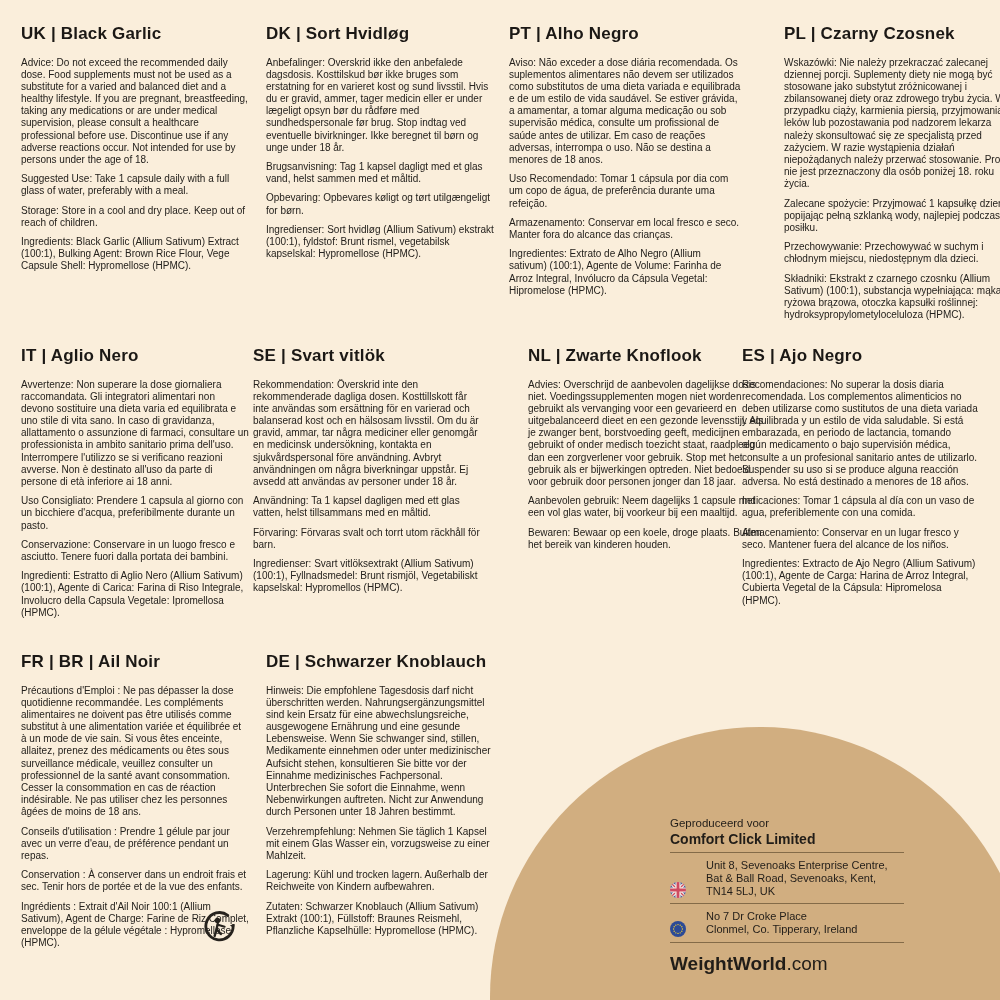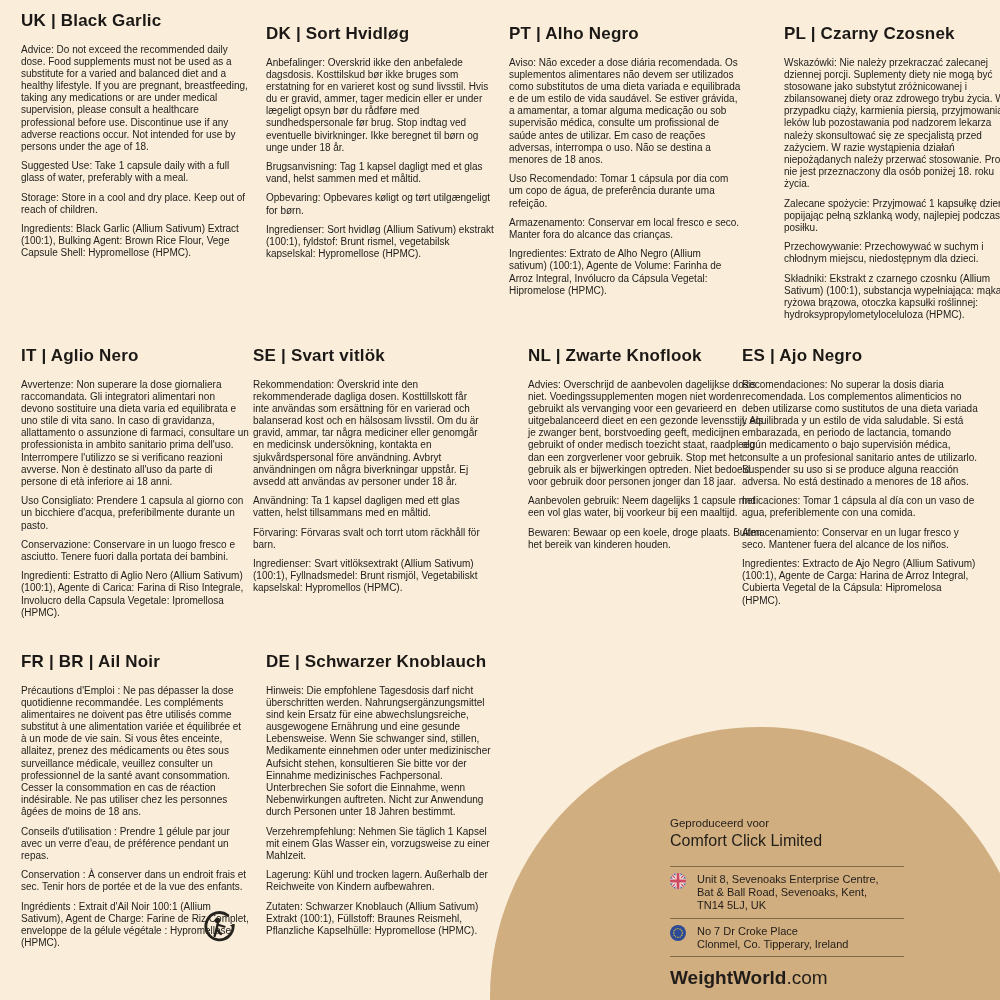--- a/index.html
+++ b/index.html
@@ -13,21 +13,21 @@
   .sec h2{
     font-size:17px;font-weight:800;margin:0 0 13px 0;
     letter-spacing:.2px;color:#1b1815;line-height:1.15;
   }
   .sec p{
     font-size:10px;line-height:1.22;margin:0 0 7px 0;
   }
   .sec p b{font-weight:400}
   .gap{margin-top:15px}
   
-  #sec-uk{left:21px;  top:11px;  width:228px}
+  #sec-uk{left:21px;  top:24px;  width:228px}
   #sec-dk{left:266px; top:24px;  width:232px}
   #sec-pt{left:509px; top:24px;  width:232px}
   #sec-pl{left:784px; top:24px;  width:236px}
   #sec-it{left:21px;  top:346px; width:228px}
   #sec-se{left:253px; top:346px; width:232px}
   #sec-nl{left:528px; top:346px; width:236px}
   #sec-es{left:742px; top:346px; width:236px}
   #sec-fr{left:21px;  top:652px; width:228px}
   #sec-de{left:266px; top:652px; width:234px}
 
@@ -35,26 +35,26 @@
 
   .circle{
     position:absolute;left:490px;top:727px;width:540px;height:540px;
     border-radius:50%;background:#d1ae80;
   }
   .footer{
     position:absolute;left:670px;top:817px;width:234px;
     font-size:11px;line-height:1.2;color:#211d18;
   }
   .footer .produced{font-size:11.5px}
-  .footer .company{font-size:16px;font-weight:400;margin-bottom:16px}
+  .footer .company{font-size:14px;font-weight:700;margin-bottom:4px}
   .footer hr{
     border:none;border-top:1px solid rgba(70,52,25,.55);
     margin:4px 0 5px 0;
   }
-  .addr-row{display:flex;align-items:flex-start;gap:11px;padding:1px 0}
+  .addr-row{display:flex;align-items:flex-end;gap:20px;padding:1px 0}
   .addr-row .flag{flex:0 0 auto;width:16px;height:16px}
   .addr-row .lines{flex:1}
   .website{font-size:19px;margin-top:10px}
   .website .w-bold{font-weight:700}
 </style>
 </head>
 <body>
 
 <div class="sec" id="sec-uk">
   <h2>UK | Black Garlic</h2>

